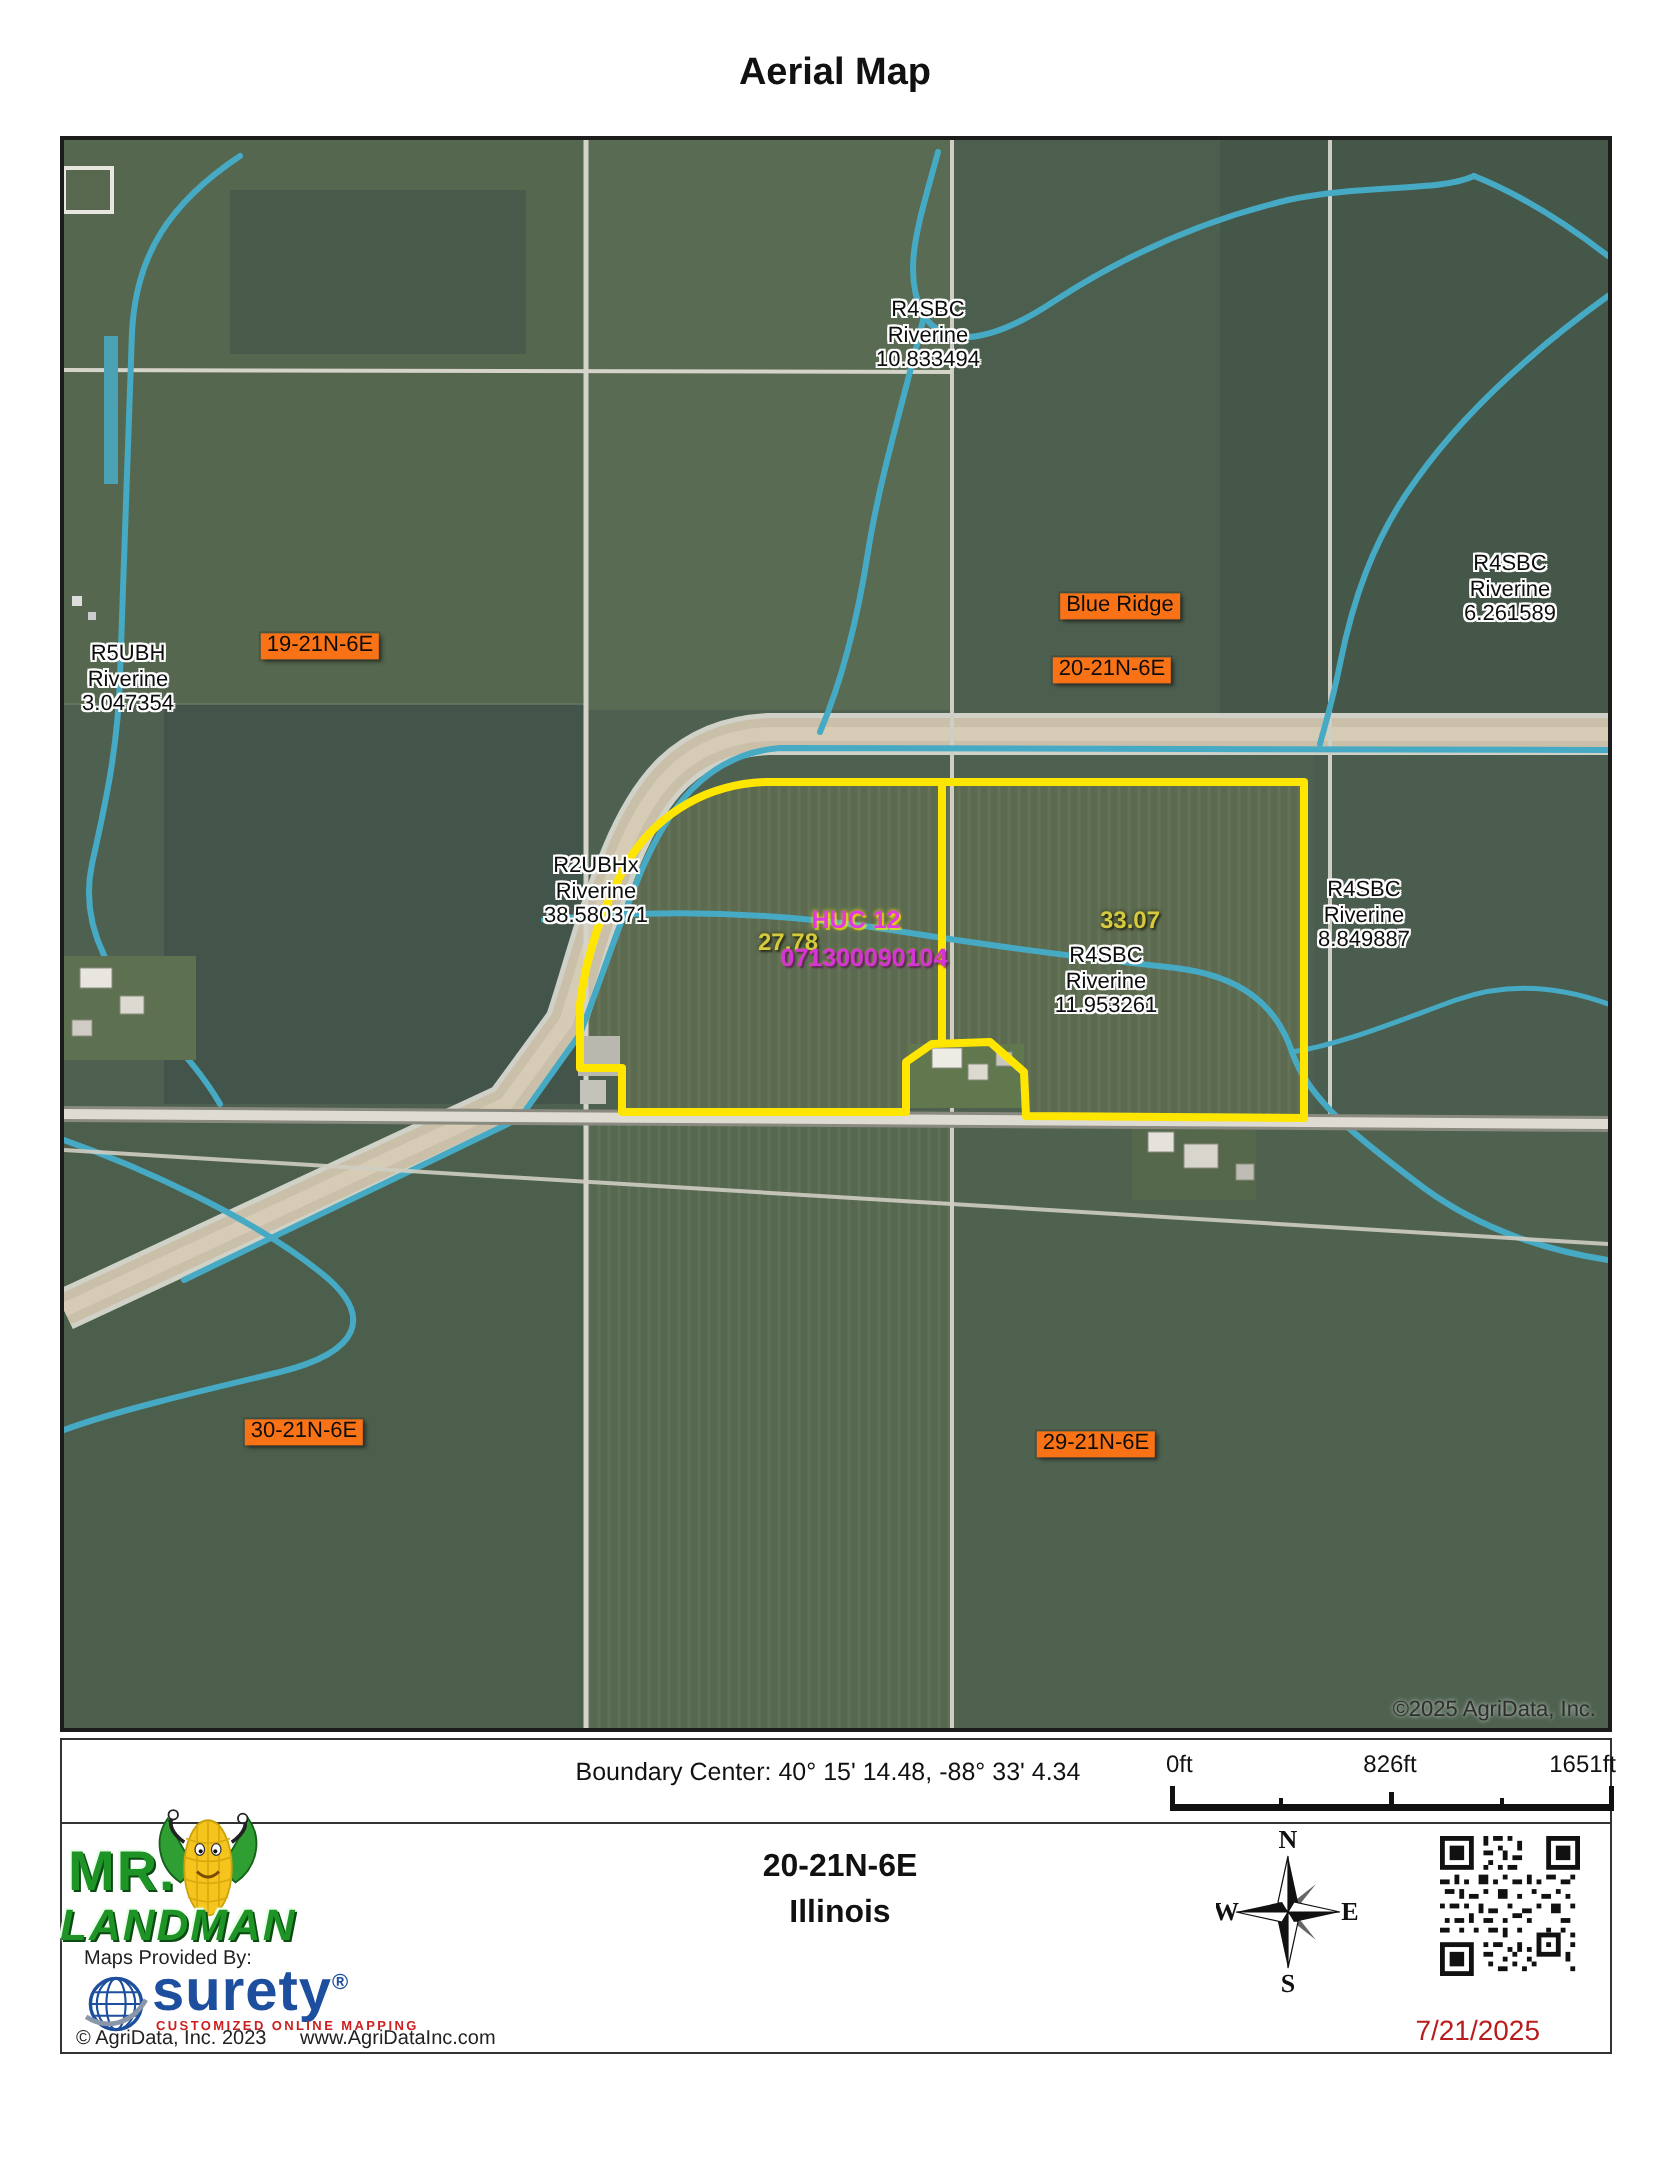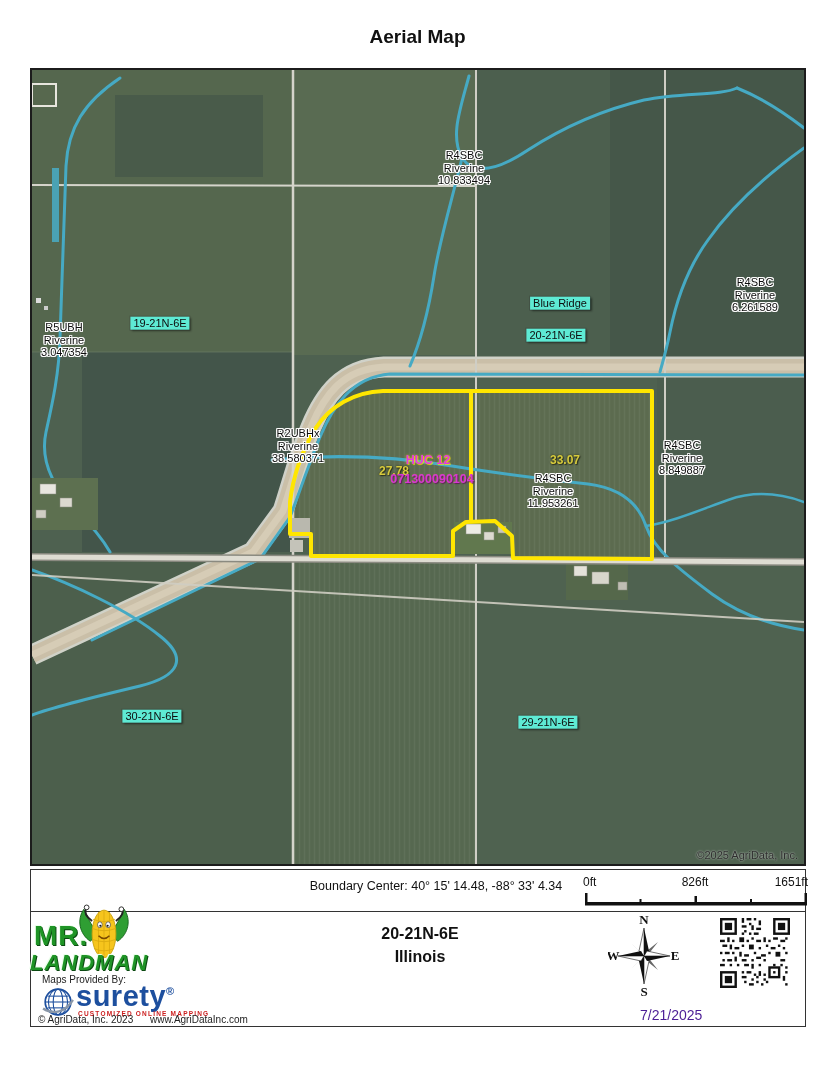--- a/index.html
+++ b/index.html
@@ -11,48 +11,48 @@
 
   
   .map-frame { position:absolute; left:30px; top:68px; width:776px; height:798px;
     border:2px solid #1c1c1c; overflow:hidden; background:#4e6150; }
   .map-art { position:absolute; left:0; top:0; }
 
   .lbl { position:absolute; transform:translate(-50%,-50%); z-index:5;
     font-size:11px; color:#0d0d0d; text-align:center; line-height:1.15; white-space:pre-line;
     text-shadow:-1px 0 0 #fff,1px 0 0 #fff,0 -1px 0 #fff,0 1px 0 #fff,
                 -1px -1px 0 #fff,1px 1px 0 #fff,-1px 1px 0 #fff,1px -1px 0 #fff; }
-  .lbl.box { background:#5eead4; padding:0 3px; white-space:nowrap; text-shadow:none;
+  .lbl.box { background:#f97316; padding:0 3px; white-space:nowrap; text-shadow:none;
     box-shadow:0 0 0 1px rgba(40,40,40,.25), 1.5px 1.5px 2px rgba(0,0,0,.45); }
   .lbl.acres { color:#d6ca3e; font-weight:bold; font-size:12px;
     text-shadow:0 0 2px rgba(40,40,0,.9),1px 1px 1px rgba(0,0,0,.5); }
   .lbl.huc { color:#e23ae2; font-weight:bold; font-size:12.5px;
     text-shadow:0 0 2px #ffe600,1px 1px 0 rgba(255,230,0,.6); }
   .lbl.huccode { color:#d535d5; font-weight:bold; font-size:12.5px;
     text-shadow:1px 1px 1px rgba(90,0,90,.7),0 0 1px rgba(255,230,0,.5); }
   .map-copyright { position:absolute; right:6px; bottom:3px; z-index:5; font-size:11px; color:#2e2e2e;
     text-shadow:0 0 2px rgba(255,255,255,.8); }
 
   
   .footer-outline { position:absolute; left:30px; top:869px; width:776px; height:158px;
     border:1px solid #333; }
   .footer-divider { position:absolute; left:30px; top:911px; width:776px; height:0;
     border-top:1px solid #333; }
 
-  .boundary-center { position:absolute; left:236px; top:879px; width:400px; text-align:center;
+  .boundary-center { position:absolute; left:214px; top:879px; width:400px; text-align:center;
     font-size:12.5px; color:#111; }
 
   .scale-label { position:absolute; font-size:12px; color:#111; top:875px; }
   .scale-svg { position:absolute; left:585px; top:891px; }
 
   .loc-block { position:absolute; left:300px; top:922px; width:240px; text-align:center;
     font-size:16px; font-weight:bold; color:#111; line-height:23px; }
 
-  .date-text { position:absolute; left:640px; top:1007px; width:130px; text-align:left;
-    font-size:14px; color:#4c1d95; }
+  .date-text { position:absolute; left:640px; top:1007px; width:130px; text-align:right;
+    font-size:14px; color:#b91c1c; }
 
   .compass-svg { position:absolute; left:608px; top:912px; }
   .qr-svg { position:absolute; left:720px; top:918px; }
 
   
   .corn-svg { position:absolute; left:72px; top:904px; }
   .mr-text { position:absolute; left:34px; top:920px; font-size:28px; font-weight:bold;
     color:#1f9426; letter-spacing:1px;
     text-shadow:1px 1px 0 #0b4a12,-1px -1px 0 #eaffea,0 0 2px #fff; }
   .landman-text { position:absolute; left:30px; top:950px; font-size:22px; font-weight:bold;

